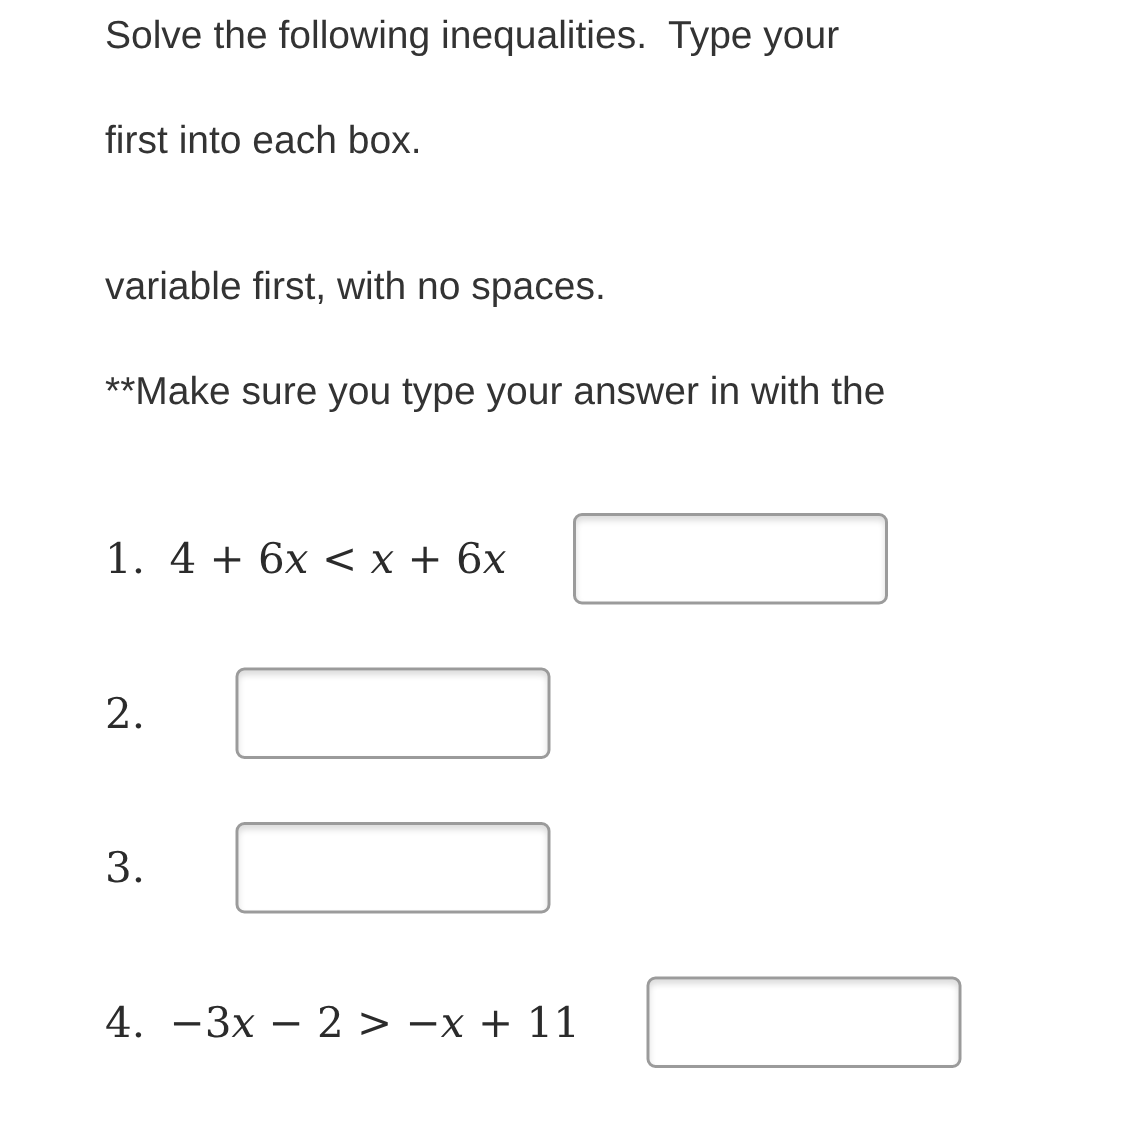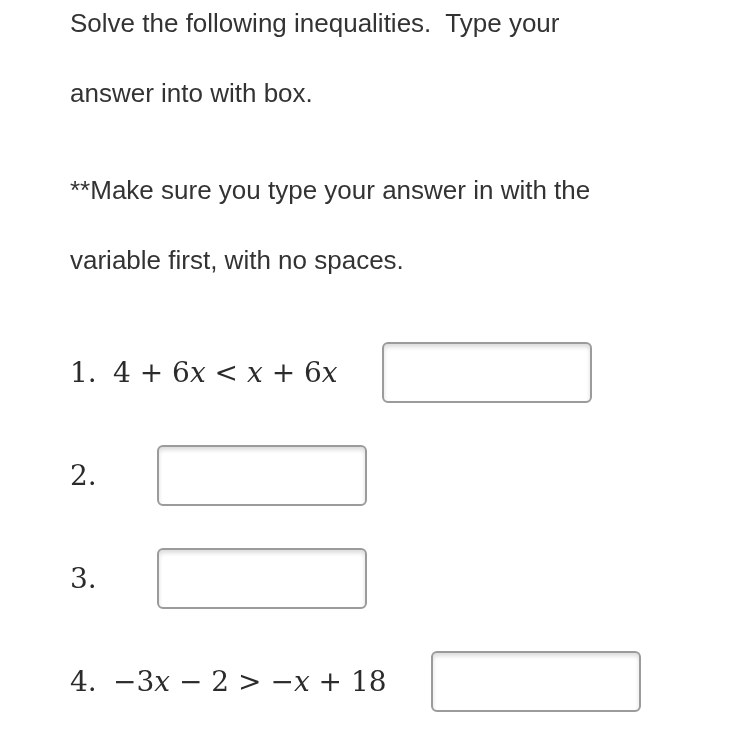--- a/index.html
+++ b/index.html
@@ -68,26 +68,26 @@
     padding: 0 12px;
   }
 </style>
 </head>
 <body>
 
 <div class="content">
 
   <div class="instruction-paragraph paragraph-1">
     <div class="instruction-line">Solve the following inequalities.  Type your</div>
-    <div class="instruction-line">answer into with box.</div>
+    <div class="instruction-line">first into each box.</div>
   </div>
 
   <div class="instruction-paragraph paragraph-2">
+    <div class="instruction-line">variable first, with no spaces.</div>
     <div class="instruction-line">**Make sure you type your answer in with the</div>
-    <div class="instruction-line">variable first, with no spaces.</div>
   </div>
 
   <div class="problems">
 
     <div class="problem-row first">
       <span class="problem-number">1.</span>
       <span class="problem-expression"><span>4 + 6</span><span class="mvar">x</span><span> &lt; </span><span class="mvar">x</span><span> + 6</span><span class="mvar">x</span></span>
       <input class="answer-input" type="text" value="" style="">
     </div>
 
@@ -96,18 +96,18 @@
       <input class="answer-input" type="text" value="" style="">
     </div>
 
     <div class="problem-row">
       <span class="problem-number">3.</span>
       <input class="answer-input" type="text" value="" style="">
     </div>
 
     <div class="problem-row">
       <span class="problem-number">4.</span>
-      <span class="problem-expression"><span>−3</span><span class="mvar">x</span><span> − 2 &gt; −</span><span class="mvar">x</span><span> + 18</span></span>
+      <span class="problem-expression"><span>−3</span><span class="mvar">x</span><span> − 2 &gt; −</span><span class="mvar">x</span><span> + 11</span></span>
       <input class="answer-input" type="text" value="" style="">
     </div>
 
   </div>
 </div>
 
 </body></html>

